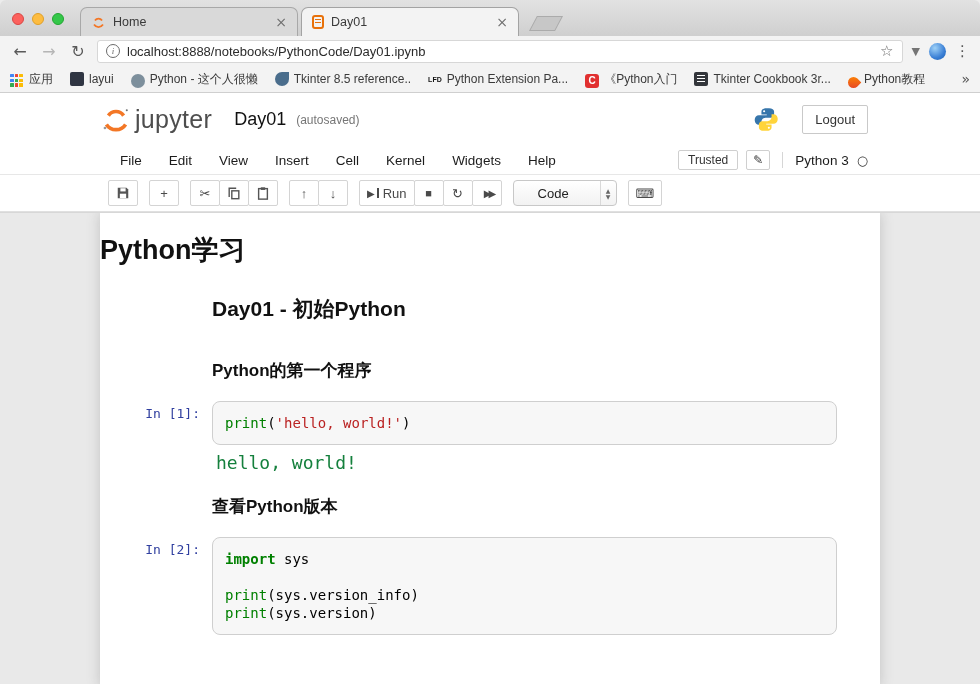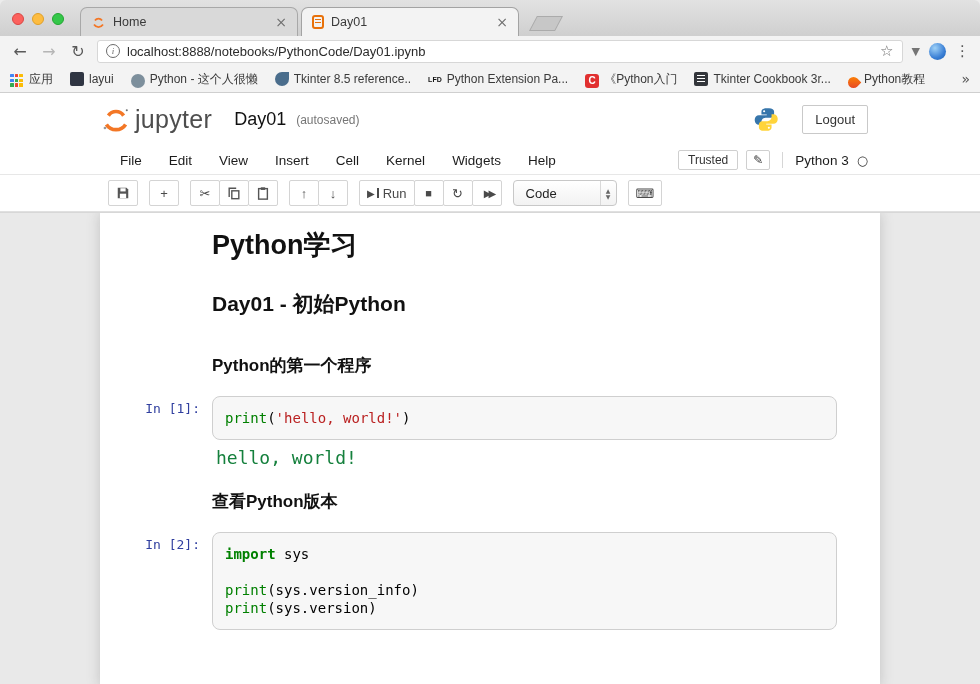--- a/index.html
+++ b/index.html
@@ -74,21 +74,21 @@
   .mdivider{width:1px;height:16px;background:#d6d6d6;margin:0 4px}
   .kernel-ind{font-size:13px;color:#333}
 
   
   .toolbar{height:37px;background:#fff;display:flex;align-items:center;padding:0 0 0 108px;gap:11px;border-bottom:1px solid #e0e0e0}
   .tb-group{display:flex}
   .tb-btn{min-width:30px;height:26px;background:#fff;border:1px solid #d4d4d4;border-radius:2px;display:inline-flex;align-items:center;justify-content:center;gap:4px;color:#4a4a4a;font-size:13px;padding:0 7px;font-family:inherit}
   .tb-group .tb-btn + .tb-btn{margin-left:-1px}
   .run-bar{width:2px;height:10px;background:#4a4a4a;margin-left:-2px}
   .ff{letter-spacing:-3px;font-size:10px;padding-right:3px}
-  .tb-select{width:104px;height:26px;border:1px solid #c8c8c8;border-radius:4px;background:linear-gradient(#fff,#f2f2f2);display:flex;align-items:center;font-size:13px;color:#222;padding-left:12px}
+  .tb-select{width:104px;height:26px;border:1px solid #c8c8c8;border-radius:4px;background:linear-gradient(#fff,#f2f2f2);display:flex;align-items:center;font-size:13px;color:#222;padding-left:24px}
   .sel-stepper{margin-left:auto;width:16px;height:100%;display:flex;flex-direction:column;align-items:center;justify-content:center;color:#666;font-size:6px;line-height:5px;border-left:1px solid #d9d9d9;gap:1px}
 
   
   .nb-area{height:475px;background:#e9e9e9;overflow:hidden;border-top:1px solid #d7d7d7}
   .nb-page{width:780px;height:100%;margin:0 auto;background:#fff;box-shadow:0 0 12px rgba(80,80,80,.25);padding-top:6px;overflow:hidden}
   .cell{padding:6px 0}
   .prompt{width:112px;flex:none;text-align:right;padding:5px 12px 0 0;font-family:"DejaVu Sans Mono",monospace;font-size:13px;color:#303F9F}
   .md-body{margin-left:112px;padding-right:45px;color:#111}
   .md-body h1{font-size:27px;margin:4px 0 10px;line-height:32px}
   .md-body h2{font-size:21px;margin:8px 0 14px;line-height:26px}
@@ -285,21 +285,21 @@
       <span class="glyph">▼</span>
     </span>
   </div>
   <div class="tb-group">
     <button class="tb-btn glyph">⌨</button>
   </div>
 </div>
 
 <div class="nb-area">
   <div class="nb-page" id="nb-cells">
-      <div class="cell md" style="display: flex;">
+      <div class="cell md" style="display: flex; flex-direction: column;">
         <div class="prompt"></div>
         <div class="md-body" style="flex: 1 1 0%; margin-left: 0px;">
           <h1>Python学习</h1>
         </div>
       </div>
       <div class="cell md" style="display: flex;">
         <div class="prompt"></div>
         <div class="md-body" style="flex: 1 1 0%; margin-left: 0px;">
           <h2>Day01 - 初始Python</h2>
         </div>

